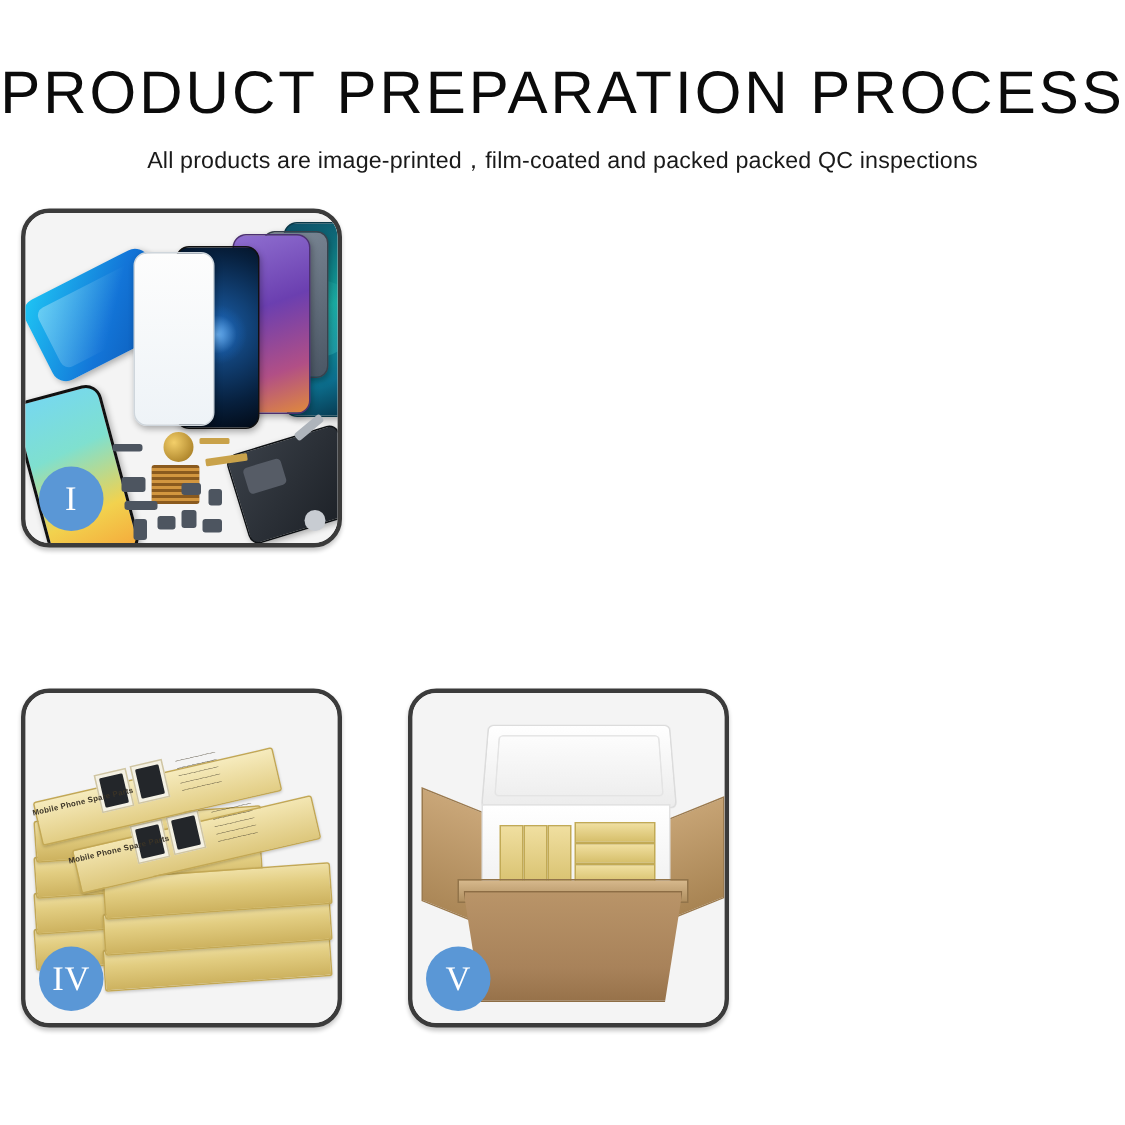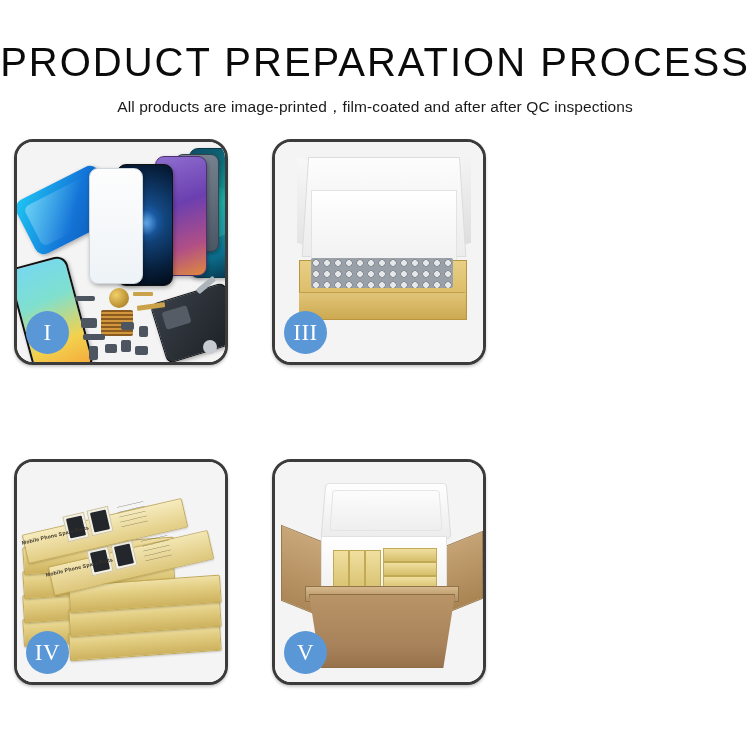--- a/index.html
+++ b/index.html
@@ -168,21 +168,21 @@
   .p6 .seam{position:absolute;background:rgba(120,96,64,.55);}
   .p6 .tapebit{position:absolute;background:#b08e63;border:1px solid #9c7c55;}
 </style>
 </head>
 <body>
 
 <div class="page">
 
   <div class="header">
     <div class="title">PRODUCT PREPARATION PROCESS</div>
-    <div class="subtitle">All products are image-printed，film-coated and after after QC inspections</div>
+    <div class="subtitle">All products are image-printed，film-coated and packed packed QC inspections</div>
   </div>
 
   <div class="grid">
 
     <div class="row r1">
 
       <div class="panel p1">
         <div class="photo">
           <div class="scr s-blue"></div>
           <div class="scr s-teal"></div>
@@ -205,32 +205,20 @@
           <div class="dot" style="left:122px;top:184px;width:9px;height:11px;"></div>
           <div class="flex" style="left:120px;top:162px;width:28px;height:5px;transform:rotate(-8deg);"></div>
           <div class="flex" style="left:116px;top:150px;width:20px;height:4px;"></div>
           <div class="dot" style="left:186px;top:198px;width:14px;height:14px;border-radius:50%;background:#c8ccd2;"></div>
           <div class="dot" style="left:178px;top:140px;width:22px;height:6px;background:#aeb4bb;transform:rotate(-40deg);"></div>
         </div>
         <div class="badge">I</div>
       </div>
 
 
-      <div class="panel p3">
-        <div class="photo">
-          <div class="lidflap-l"></div>
-          <div class="lidflap-r"></div>
-          <div class="lid"></div>
-          <div class="foam"></div>
-          <div class="tray"></div>
-          <div class="tray-in"></div>
-          <div class="tray-front"></div>
-        </div>
-        <div class="badge">III</div>
-      </div>
 
     </div>
 
     <div class="row r2">
 
       <div class="panel p4">
         <div class="photo">
           <div class="stack">
 
             <div class="bx" style="left:0px;top:128px;width:150px;transform:rotate(-4deg);"></div>

